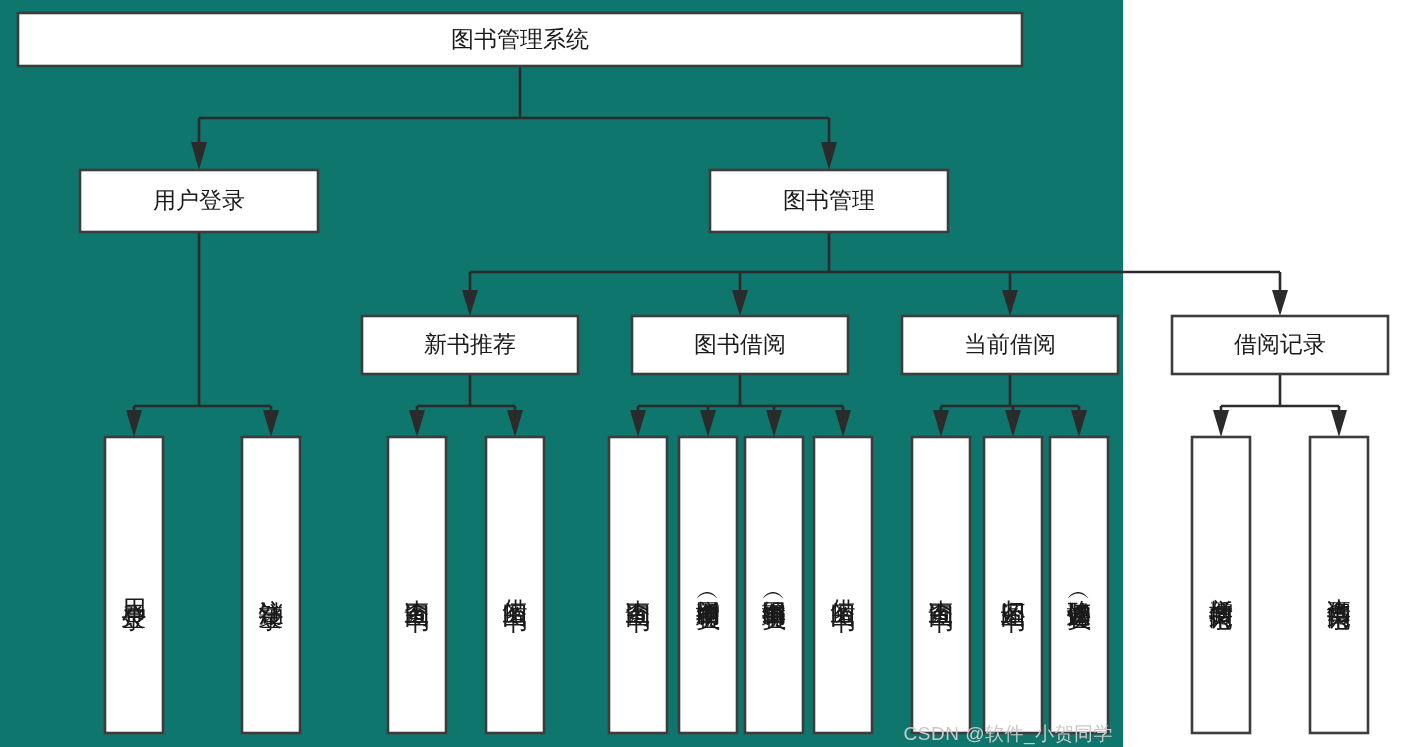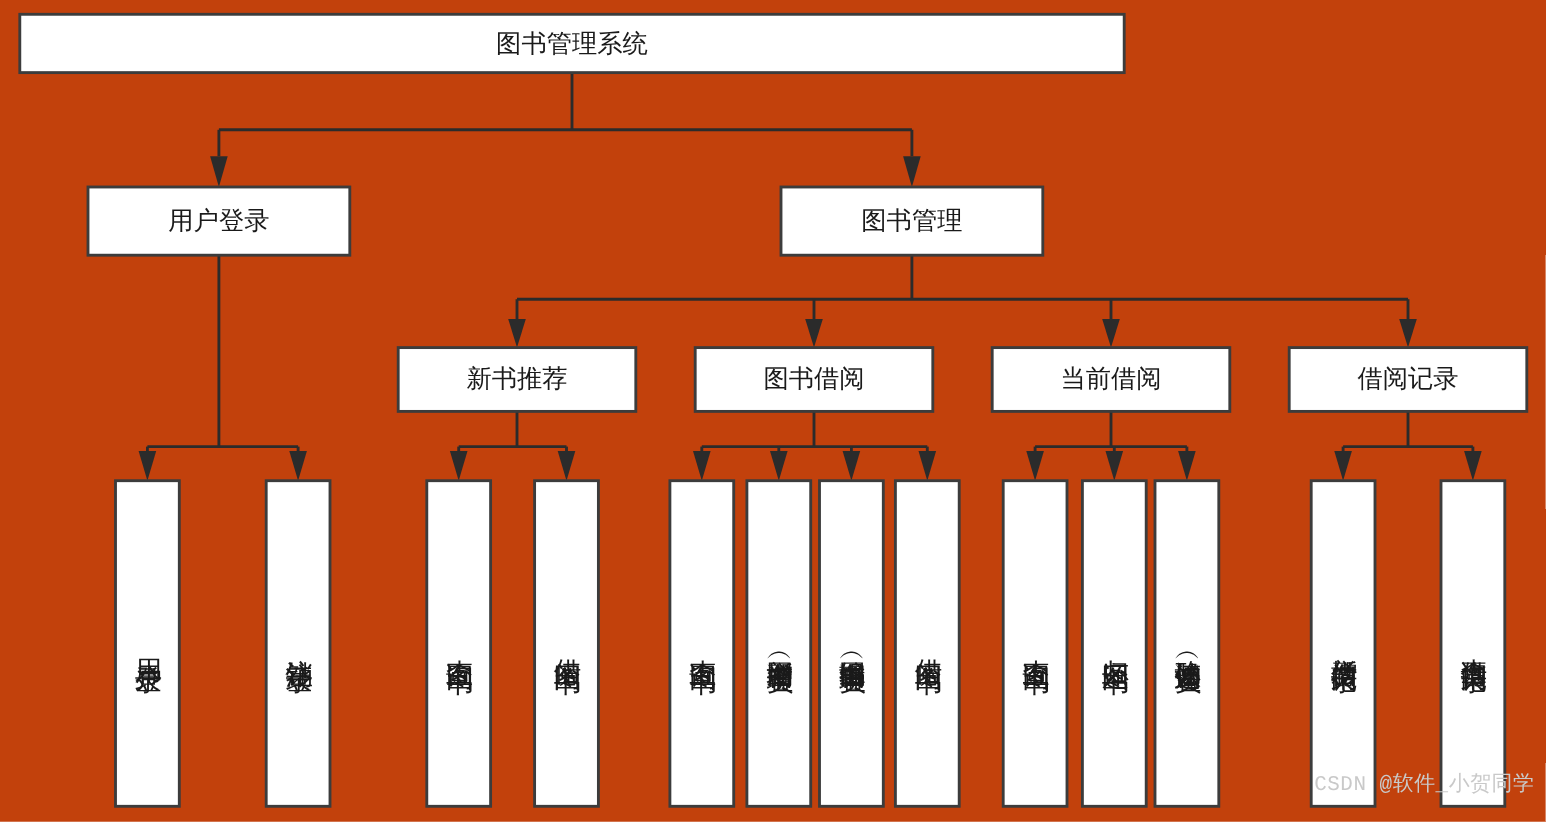--- a/index.html
+++ b/index.html
@@ -9,23 +9,23 @@
   }
   body {
     width: 1405px;
     height: 747px;
     font-family: "Liberation Sans", "DejaVu Sans", sans-serif;
     overflow: hidden;
     position: relative;
   }
   #diagram-root {
     position: relative;
-    width: 1405px;
+    width: 1123px;
     height: 747px;
-    background: #c2410c;
+    background: #0f766e;
   }
   svg.flow {
     position: absolute;
     left: 0;
     top: 0;
     width: 1405px;
     height: 747px;
   }
   .nodebox {
     fill: #ffffff;
@@ -60,22 +60,22 @@
     line-height: 1;
     letter-spacing: 3px;
     color: #1a1a1a;
     text-align: center;
     pointer-events: none;
     white-space: nowrap;
   }
   .watermark {
     position: absolute;
     right: 10px;
-    bottom: 22px;
-    font-family: Liberation Mono, monospace;
+    bottom: 0;
+    font-family: Liberation Sans, sans-serif;
     font-size: 19px;
     color: #c9c9c9;
     letter-spacing: 0.5px;
     white-space: nowrap;
     user-select: none;
   }
 </style>
 </head>
 <body>
 

